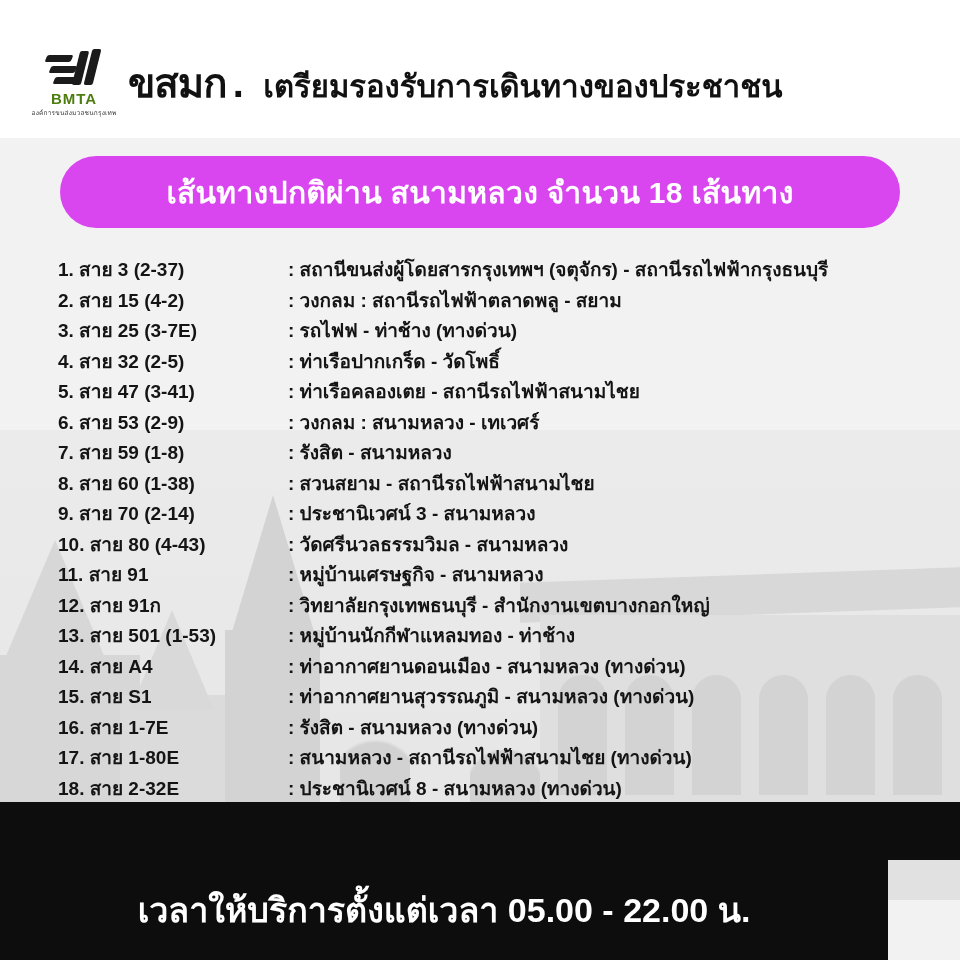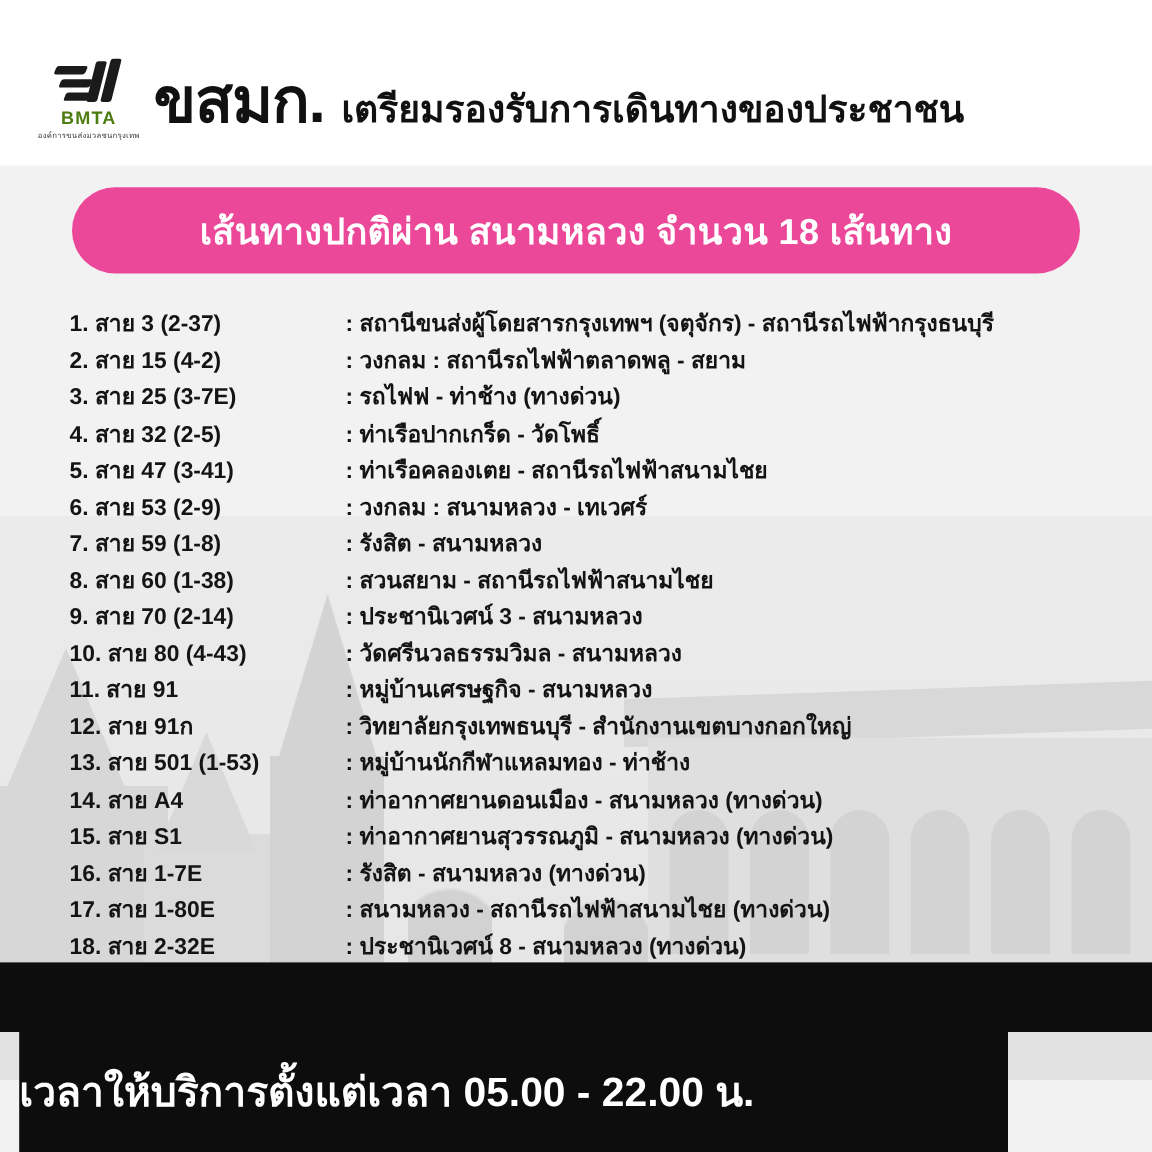--- a/index.html
+++ b/index.html
@@ -150,38 +150,39 @@
     letter-spacing: 0.2px;
     margin-top: 1px;
     white-space: nowrap;
   }
   .header-title {
     display: flex;
     align-items: baseline;
     margin-left: 8px;
   }
   .brand-th {
-    font-size: 52px;
+    font-size: 40px;
     font-weight: bold;
     color: #111;
     letter-spacing: -1px;
+    font-family: Liberation Mono, monospace;
   }
   .header-tag {
     font-size: 31px;
     font-weight: bold;
     color: #111;
     margin-left: 14px;
   }
 
   
   .banner {
     position: relative;
     margin: 18px 60px 0 60px;
     height: 72px;
-    background: #ec4899;
+    background: #d946ef;
     border-radius: 36px;
     display: flex;
     align-items: center;
     justify-content: center;
   }
   .banner-text {
     color: #ffffff;
     font-size: 30px;
     font-weight: bold;
     letter-spacing: 0.3px;
@@ -206,27 +207,28 @@
     width: 230px;
     flex: none;
   }
   .route-desc {
     flex: 1;
   }
 
   
   .footer {
     position: absolute;
-    left: 16px;
+    left: 0;
     bottom: 0;
-    width: 824px;
+    width: 888px;
     height: 100px;
     background: #0d0d0d;
     display: flex;
     align-items: center;
+    justify-content: center;
   }
   .footer-text {
     color: #ffffff;
     font-size: 34px;
     font-weight: bold;
   }
   .footer-strip {
     position: absolute;
     left: 0;
     bottom: 100px;

